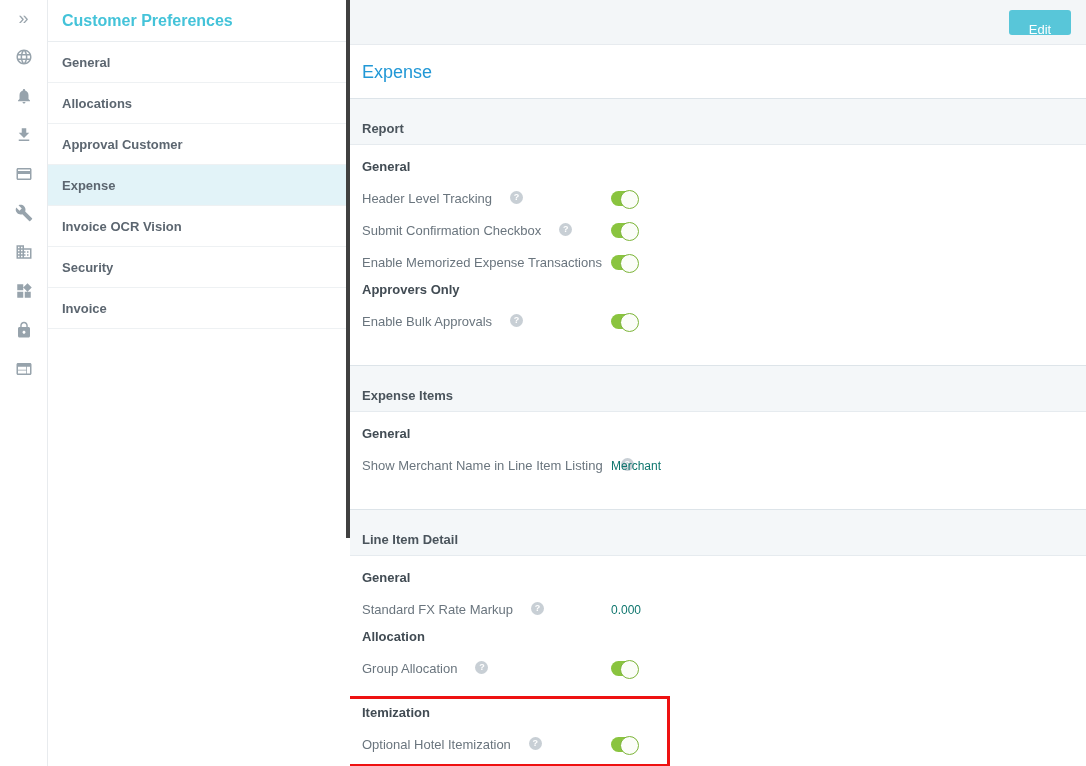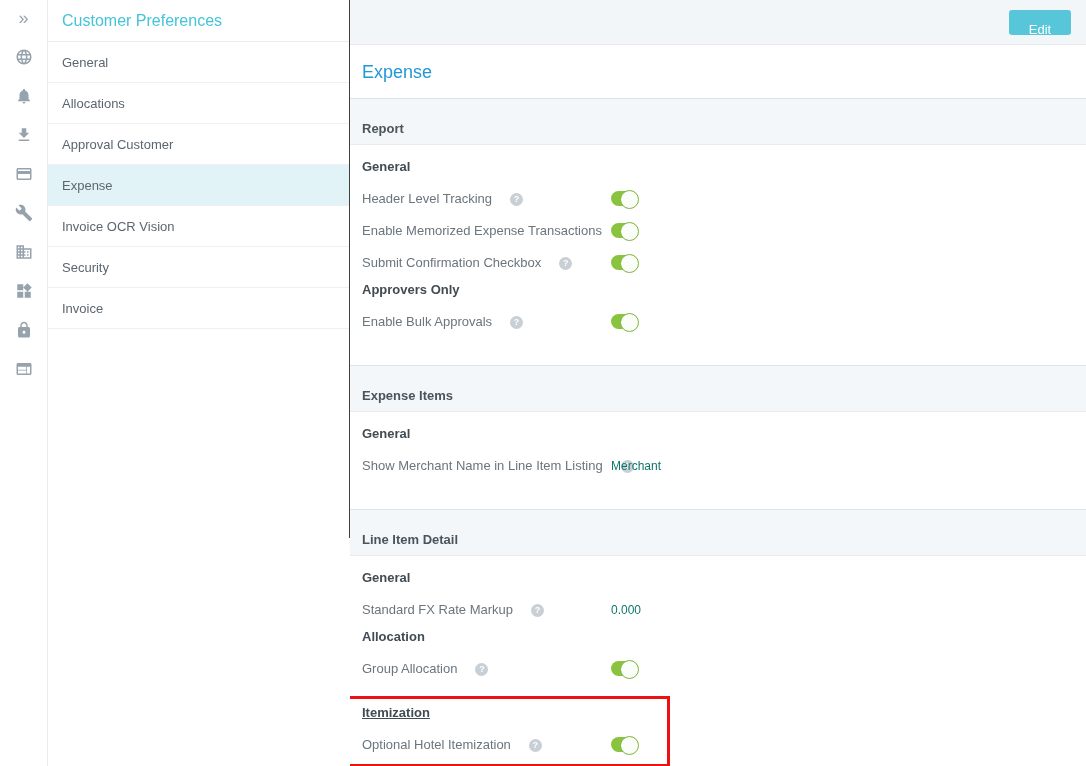--- a/index.html
+++ b/index.html
@@ -22,21 +22,21 @@
     width: 20px; height: 18px; margin-bottom: 21px;
     color: #97a3ac; display: flex; align-items: center; justify-content: center;
     cursor: pointer;
   }
   .rail-item svg { width: 18px; height: 18px; fill: currentColor; }
   .collapse-glyph::before { content: "\00BB"; font-size: 18px; color: #9aa5ad; line-height: 1; }
 
   
   .prefs {
     width: 302px; flex: 0 0 302px; height: 538px;
-    background: #fff; border-right: 1px solid #404040;
+    background: #fff; border-right: 4px solid #404040; font-weight: bold;
   }
   .prefs-title {
     padding: 12px 14px 11px;
     font-size: 16px; color: #44c3d9;
     border-bottom: 1px solid #e9edf0;
   }
   .nav-item {
     padding: 13px 14px 12px;
     font-size: 13px; color: #5c6670;
     border-bottom: 1px solid #eef1f3;
@@ -71,21 +71,21 @@
   }
   .group-pad { padding: 0 12px; }
   .g-heading {
     font-size: 13px; font-weight: bold; color: #414b53;
     margin-top: 12px;
   }
   .g-heading.first { margin-top: 14px; }
   .row { display: flex; align-items: center; margin-top: 17px; }
   .label-col {
     width: 249px; flex: 0 0 249px;
-    display: flex; align-items: flex-end; gap: 18px; white-space: nowrap;
+    display: flex; align-items: flex-start; gap: 18px; white-space: nowrap;
   }
   .lbl { font-size: 13px; color: #6a757e; }
   .help {
     width: 13px; height: 13px; border-radius: 50%;
     background: #c8cfd5; color: #fff;
     display: inline-flex; align-items: center; justify-content: center;
     flex: 0 0 13px; cursor: pointer;
   }
   .help::after { content: "?"; font-size: 9px; font-weight: bold; line-height: 1; }
   .toggle {
@@ -98,21 +98,21 @@
     background: #fbfdf8; border: 1px solid #7db53a;
   }
   .val { font-size: 12px; color: #0f766e; }
 
   .highlight-box {
     margin-top: 20px; margin-left: -17px;
     width: 325px;
     border: 3px solid #ee1111;
     padding: 6px 0 12px 14px;
   }
-  .highlight-box .g-heading { margin-top: 0; text-decoration: underline; }
+  .highlight-box .g-heading { margin-top: 0; }
 </style>
 </head>
 <body>
 
 <aside class="rail">
   <div class="rail-item collapse-glyph"></div>
   <div class="rail-item">
     <svg viewBox="0 0 24 24">
         <path d="M11.99 2C6.47 2 2 6.48 2 12s4.47 10 9.99 10C17.52 22 22 17.52 22 12S17.52 2 11.99 2zm6.93 6h-2.95c-.32-1.25-.78-2.45-1.38-3.56 1.84.63 3.37 1.91 4.33 3.56zM12 4.04c.83 1.2 1.48 2.53 1.91 3.96h-3.82c.43-1.43 1.08-2.76 1.91-3.96zM4.26 14C4.1 13.36 4 12.69 4 12s.1-1.36.26-2h3.38c-.08.66-.14 1.32-.14 2 0 .68.06 1.34.14 2H4.26zm.82 2h2.95c.32 1.25.78 2.45 1.38 3.56-1.84-.63-3.37-1.9-4.33-3.56zm2.95-8H5.08c.96-1.66 2.49-2.93 4.33-3.56C8.81 5.55 8.35 6.75 8.03 8zM12 19.96c-.83-1.2-1.48-2.53-1.91-3.96h3.82c-.43 1.43-1.08 2.76-1.91 3.96zM14.34 14H9.66c-.09-.66-.16-1.32-.16-2 0-.68.07-1.35.16-2h4.68c.09.65.16 1.32.16 2 0 .68-.07 1.34-.16 2zm.25 5.56c.6-1.11 1.06-2.31 1.38-3.56h2.95c-.96 1.65-2.49 2.93-4.33 3.56zM16.36 14c.08-.66.14-1.32.14-2 0-.68-.06-1.34-.14-2h3.38c.16.64.26 1.31.26 2s-.1 1.36-.26 2h-3.38z"></path>
       </svg>
@@ -187,29 +187,29 @@
       <div class="row">
         <div class="label-col">
           <span class="lbl">Header Level Tracking</span>
           <span class="help"></span>
         </div>
         <span class="toggle on"></span>
       </div>
 
       <div class="row">
         <div class="label-col">
+          <span class="lbl">Submit Confirmation Checkbox</span>
+          <span class="help"></span>
+        </div>
+        <span class="toggle on"></span>
+      </div>
+
+      <div class="row">
+        <div class="label-col">
           <span class="lbl">Enable Memorized Expense Transactions</span>
-          <span class="help"></span>
-        </div>
-        <span class="toggle on"></span>
-      </div>
-
-      <div class="row">
-        <div class="label-col">
-          <span class="lbl">Submit Confirmation Checkbox</span>
           <span class="help"></span>
         </div>
         <span class="toggle on"></span>
       </div>
 
       <h3 class="g-heading">Approvers Only</h3>
 
       <div class="row">
         <div class="label-col">
           <span class="lbl">Enable Bulk Approvals</span>

